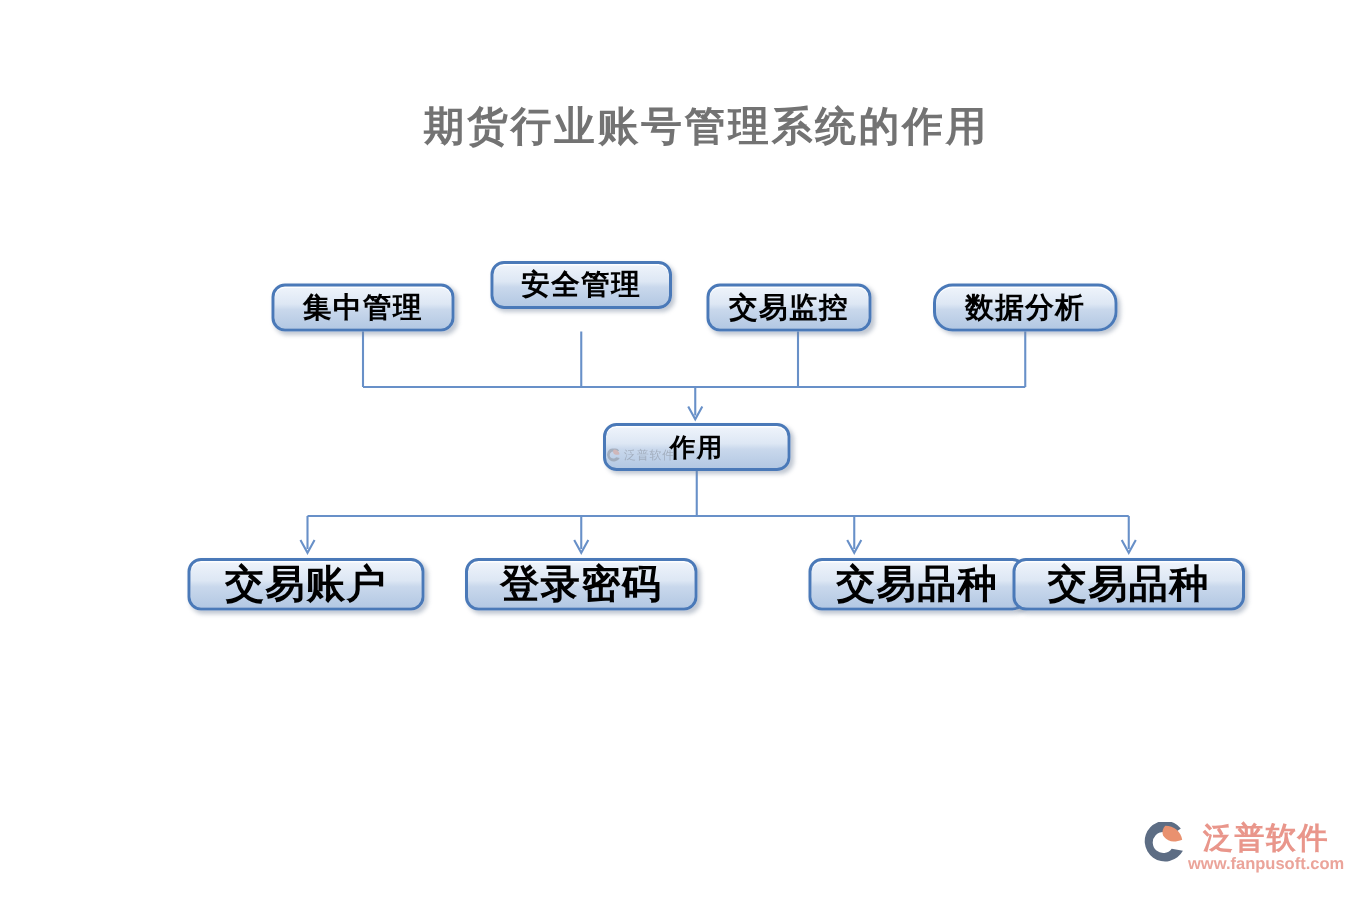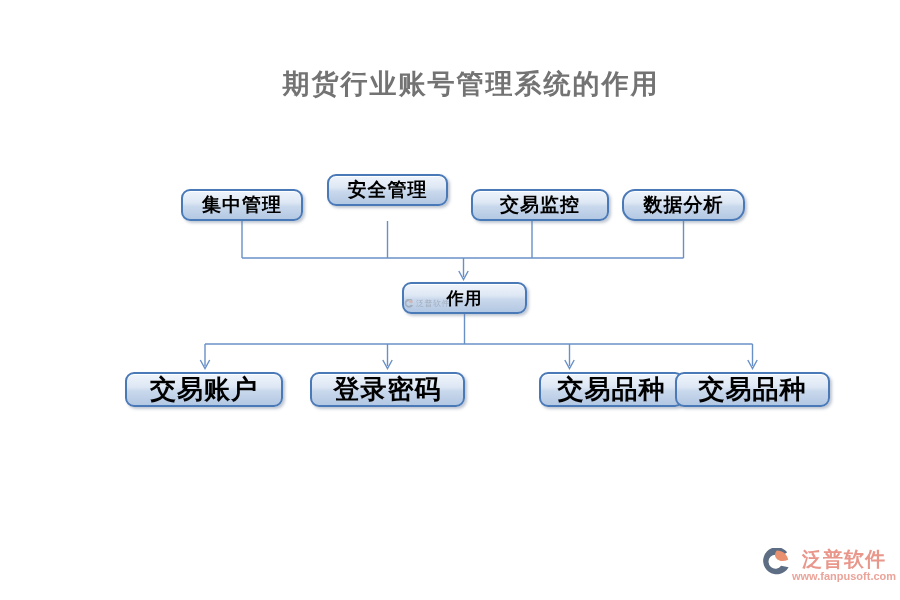--- a/index.html
+++ b/index.html
@@ -38,21 +38,21 @@
     border-radius: 9px;
     box-shadow: 2px 2px 3px rgba(115,130,155,0.45), inset 0 1px 0 rgba(255,255,255,0.85);
     font-weight: bold;
     color: #000000;
     letter-spacing: 1px;
     white-space: nowrap;
   }
   .top-row .node { height: 32px; font-size: 19px; }
   .n1 { left: 181px; top: 189px; width: 122px; }
   .n2 { left: 327px; top: 174px; width: 121px; }
-  .n3 { left: 471px; top: 189px; width: 138px; }
+  .n3 { left: 471px; top: 189px; width: 110px; }
   .n4 { left: 622px; top: 189px; width: 123px; border-radius: 13px; }
   .center-node { left: 402px; top: 282px; width: 125px; height: 32px; font-size: 17px; }
   .bottom-row .node { height: 35px; font-size: 26px; }
   .m1 { left: 125px; top: 372px; width: 158px; }
   .m2 { left: 310px; top: 372px; width: 155px; }
   .m3 { left: 492px; top: 372px; width: 145px; margin-left: 47px; }
   .m4 { left: 675px; top: 372px; width: 155px; }
   .connectors {
     position: absolute;
     left: 0; top: 0;

